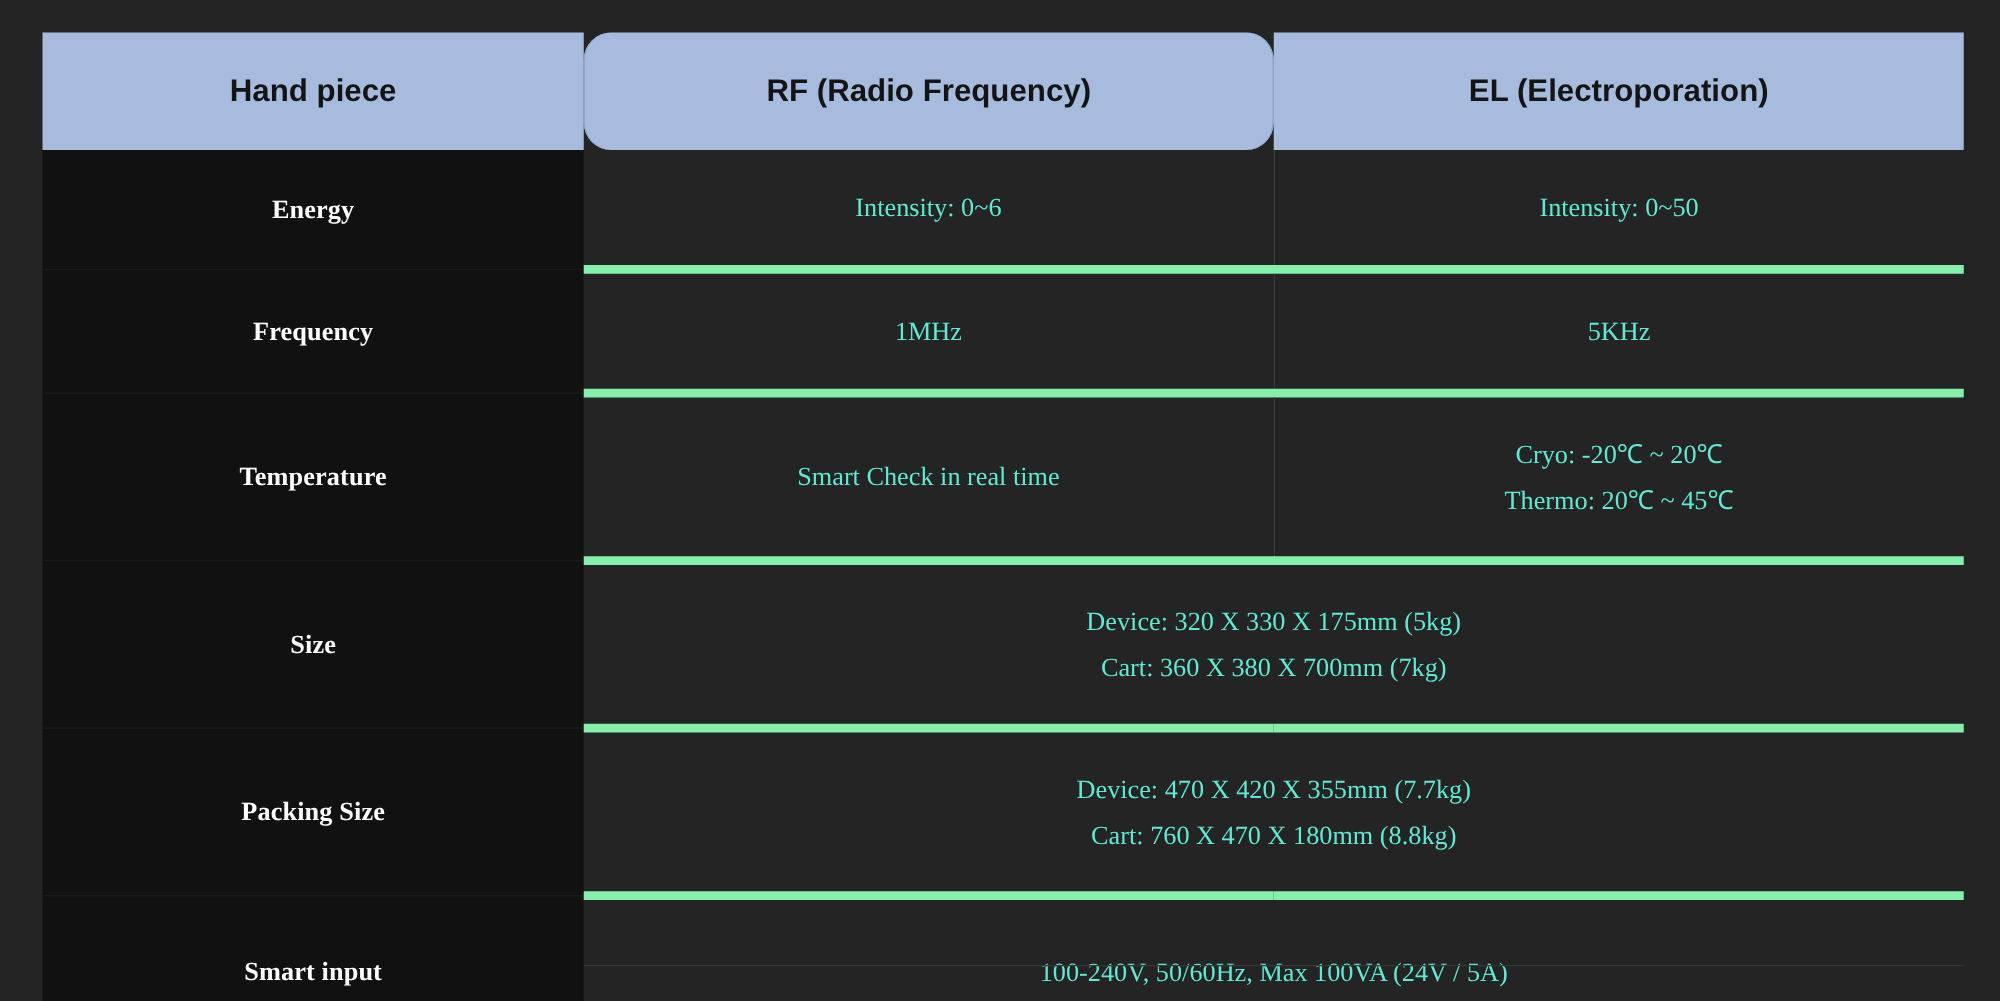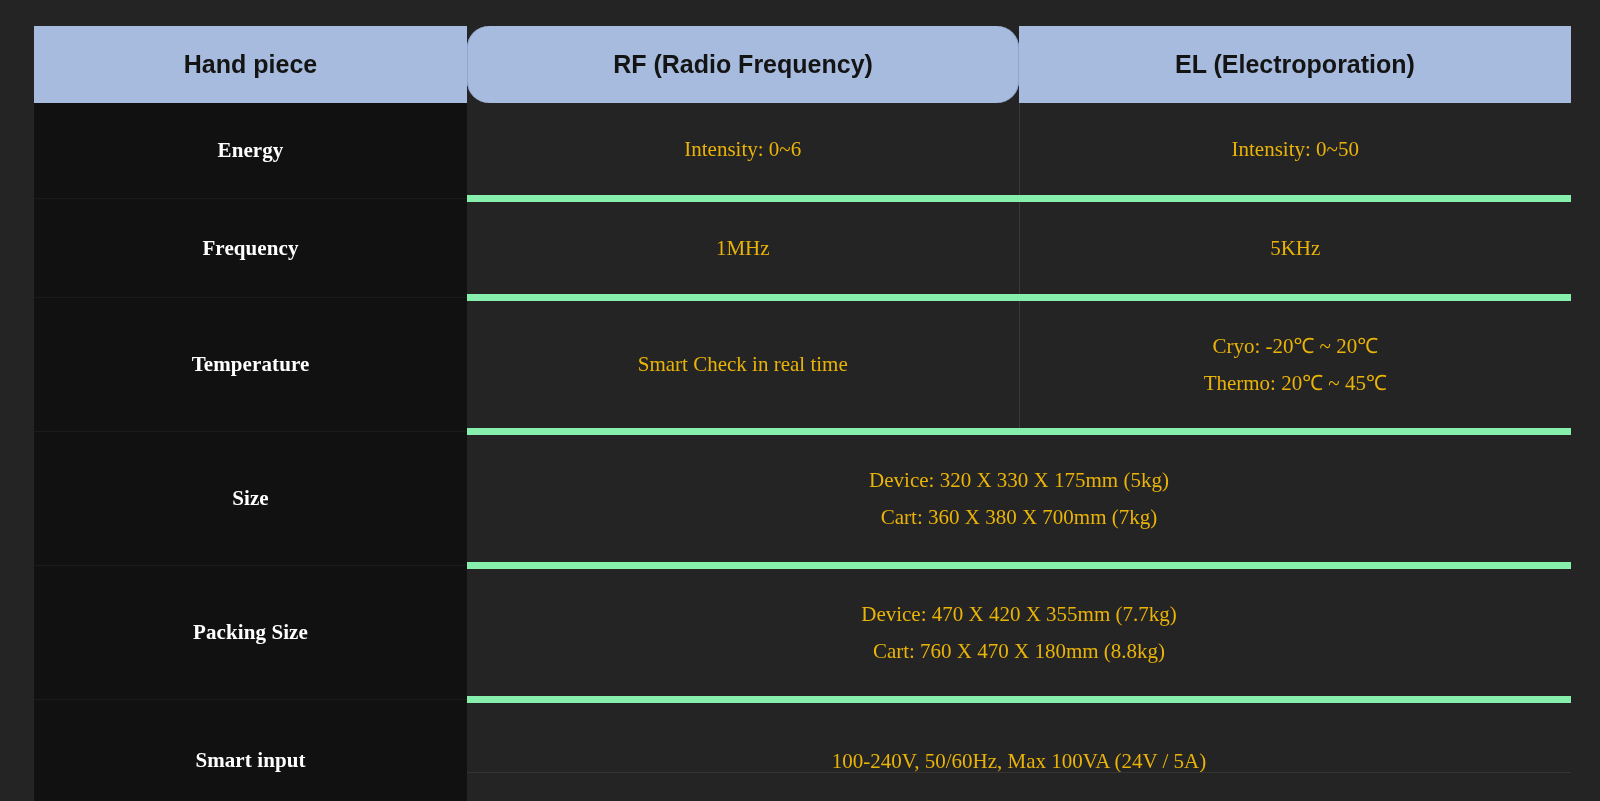--- a/index.html
+++ b/index.html
@@ -36,21 +36,21 @@
   .spec-table col.col-rf    { width: 552px; }
   .spec-table col.col-el    { width: 552px; }
 
   
   thead th {
     background: #a6bbdd;
     color: #141414;
     font-size: 25px;
     font-weight: bold;
     text-align: center;
-    height: 77px;
+    height: 94px;
     padding: 0;
     vertical-align: middle;
     border: 0;
   }
   thead th.th-rf {
     box-shadow: inset 1px 0 0 #8fa5c9, inset -1px 0 0 #8fa5c9;
     border-radius: 22px;
   }
 
   
@@ -65,21 +65,21 @@
   td.label-cell {
     background: #111111;
     color: #ffffff;
     font-size: 21px;
     font-weight: bold;
     letter-spacing: 0.1px;
   }
 
   td.value-cell {
     background: #242424;
-    color: #eab308;
+    color: #5eead4;
     font-size: 21px;
     font-weight: normal;
     line-height: 1.72;
   }
 
   tbody tr.row-energy td      { height: 92px; }
   tbody tr.row-frequency td   { height: 92px; }
   tbody tr.row-temperature td { height: 127px; }
   tbody tr.row-size td        { height: 127px; }
   tbody tr.row-packing td     { height: 127px; }

